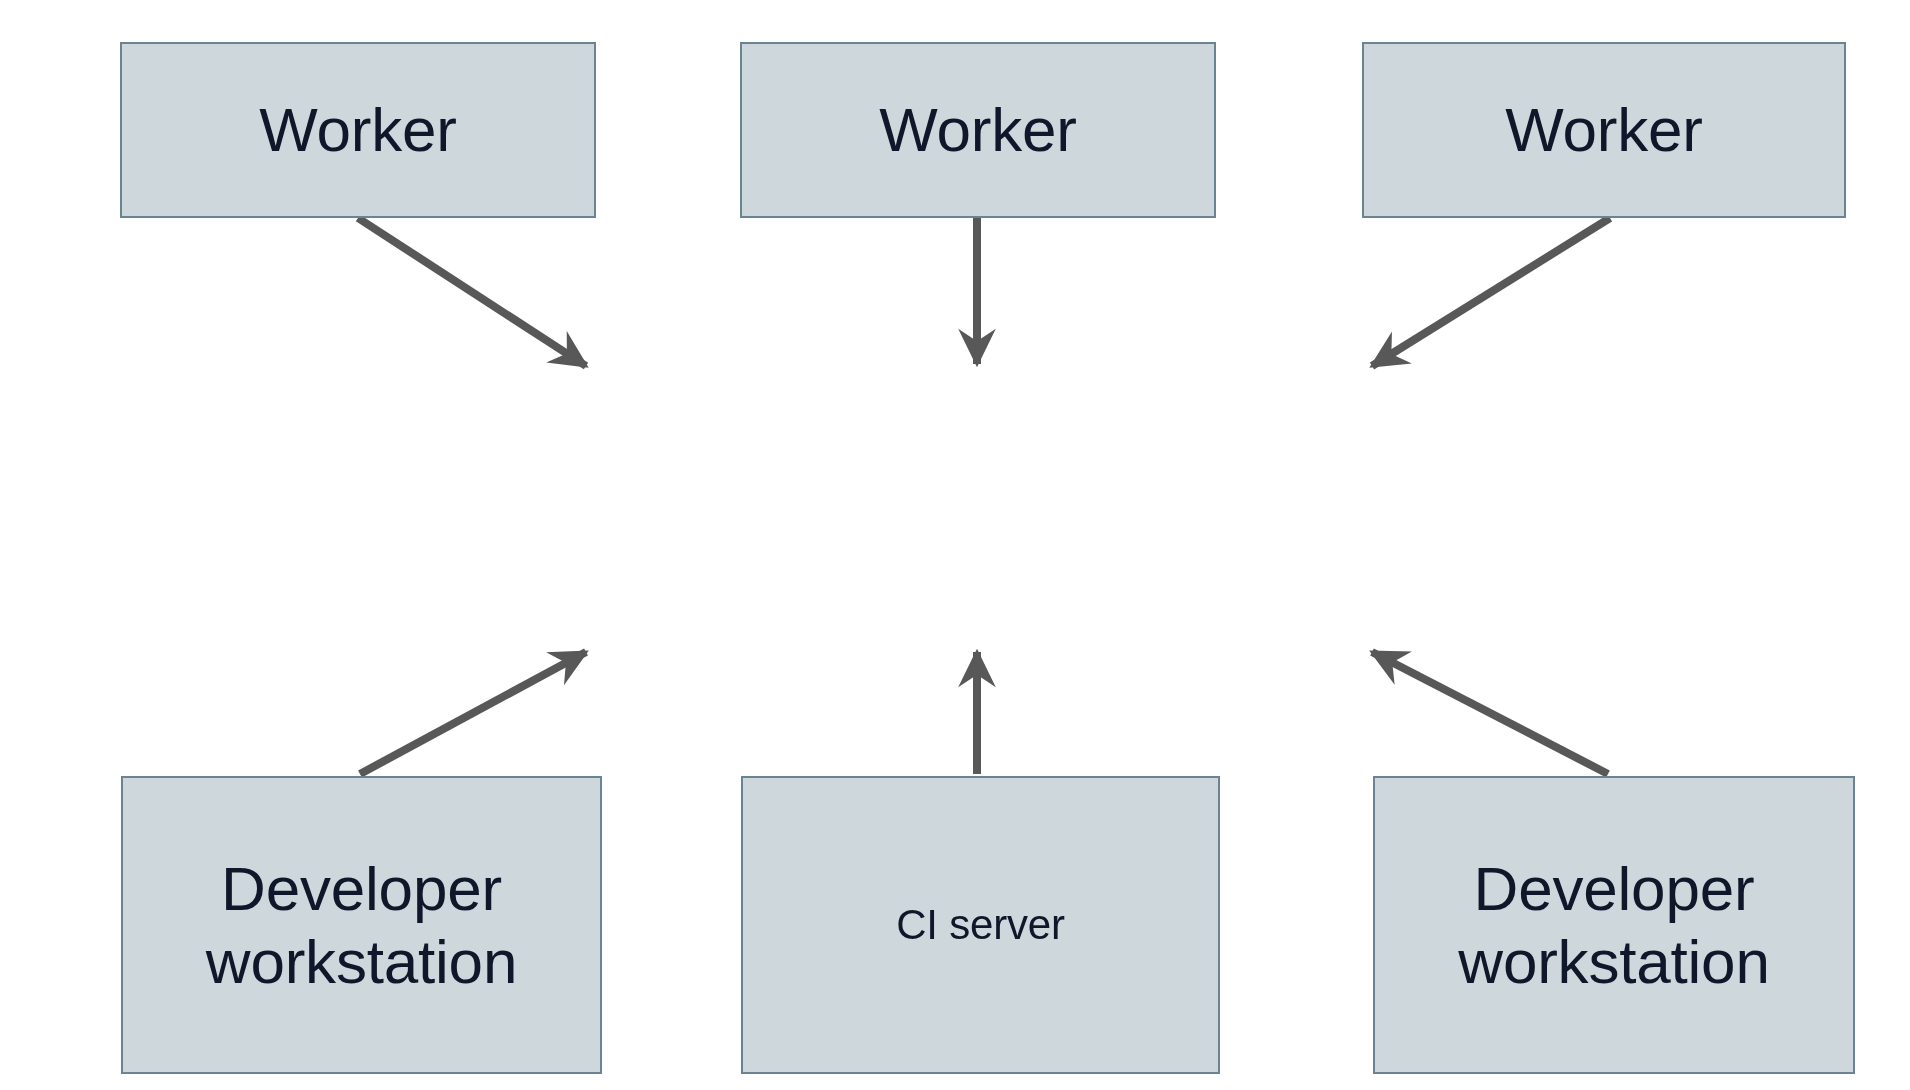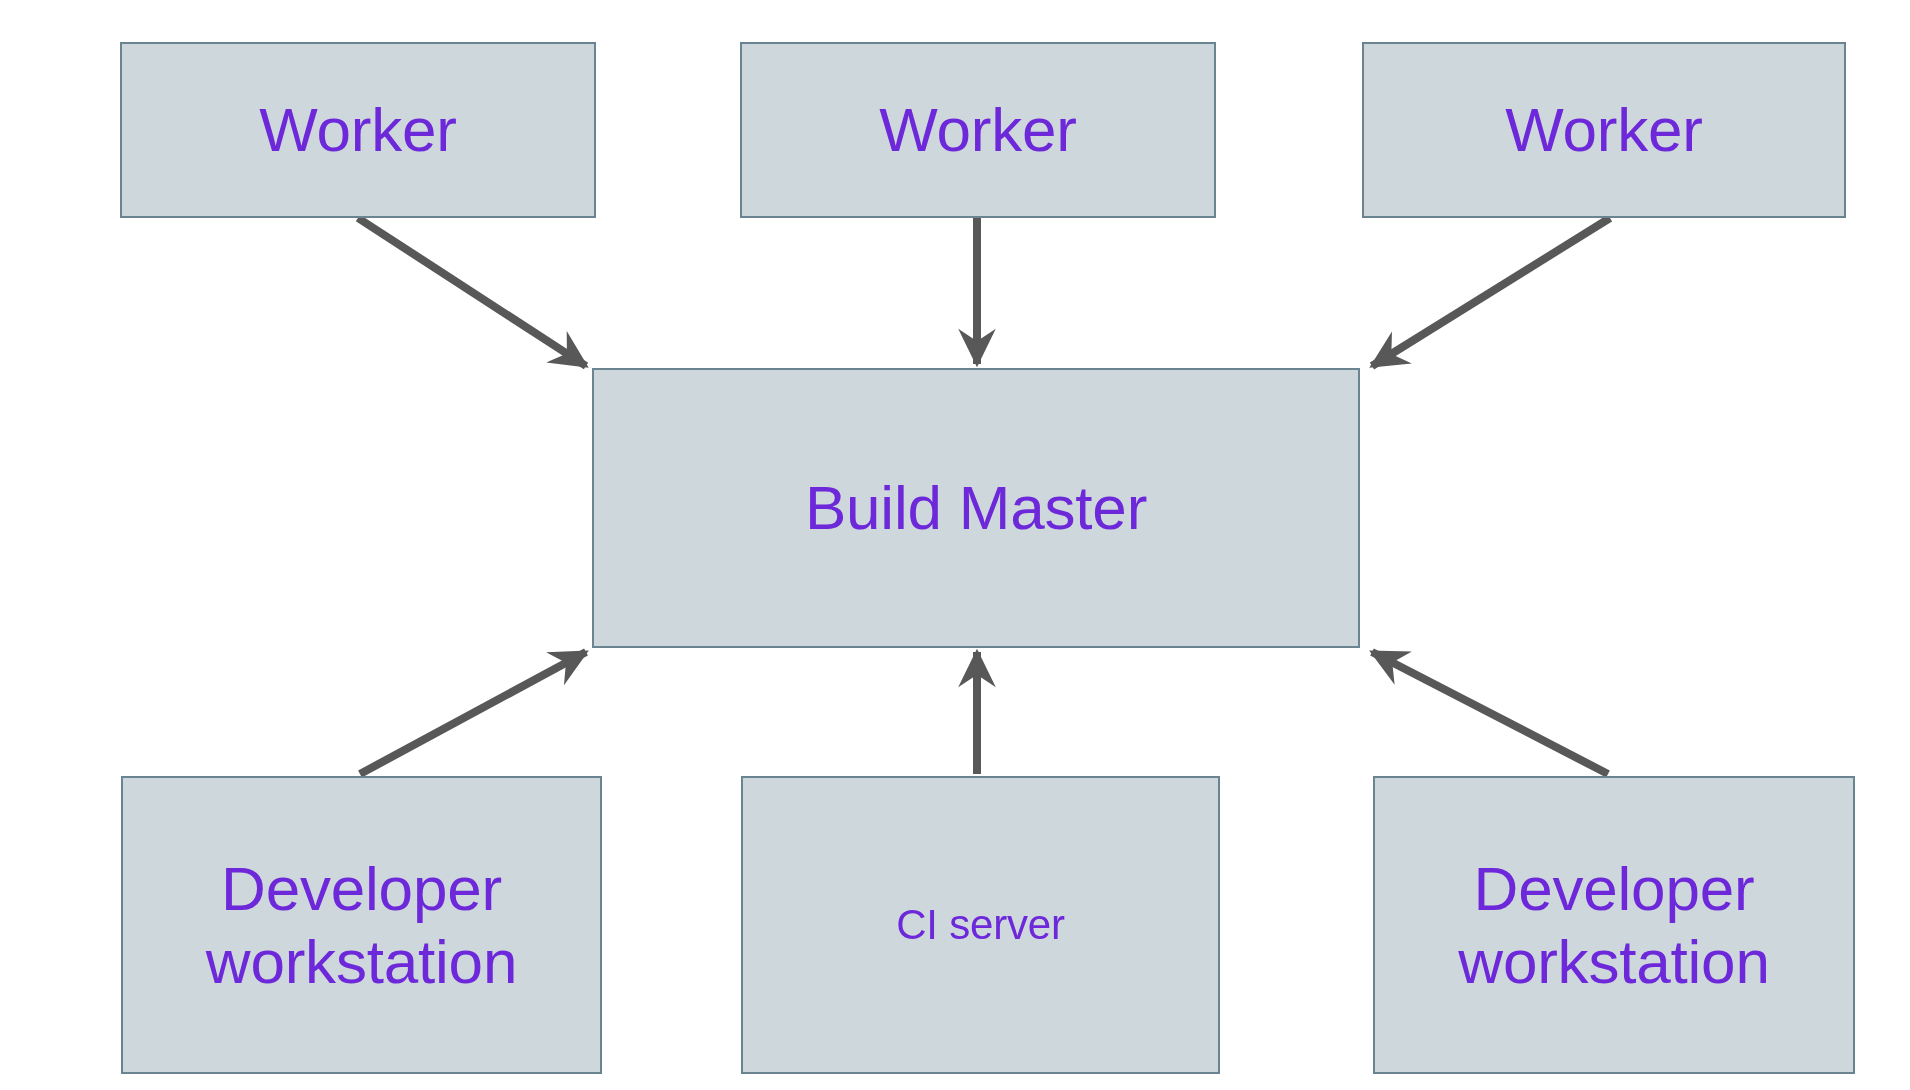--- a/index.html
+++ b/index.html
@@ -28,21 +28,21 @@
   }
   .node {
     position: absolute;
     box-sizing: border-box;
     background: #ced8dc;
     border: 2px solid #6a8492;
     display: flex;
     align-items: center;
     justify-content: center;
     text-align: center;
-    color: #6d28d9;
+    color: #0f172a;
     line-height: 1.18;
     white-space: pre-line;
     letter-spacing: -0.2px;
   }
   .node-worker-left {
     left: 120px;  top: 42px;  width: 476px;  height: 176px;
     font-size: 62px;
   }
   .node-worker-mid {
     left: 740px;  top: 42px;  width: 476px;  height: 176px;
@@ -105,21 +105,20 @@
       <line x1="1608" y1="774" x2="1372" y2="652" stroke="#585858" stroke-width="8" marker-end="url(#arrowhead)"></line>
     </g>
   </svg>
 
   <div class="node node-worker-left">Worker</div>
 
   <div class="node node-worker-mid">Worker</div>
 
   <div class="node node-worker-right">Worker</div>
 
-  <div class="node node-build-master">Build Master</div>
 
   <div class="node node-dev-left">Developer
 workstation</div>
 
   <div class="node node-ci">CI server</div>
 
   <div class="node node-dev-right">Developer
 workstation</div>
 
 </div>

